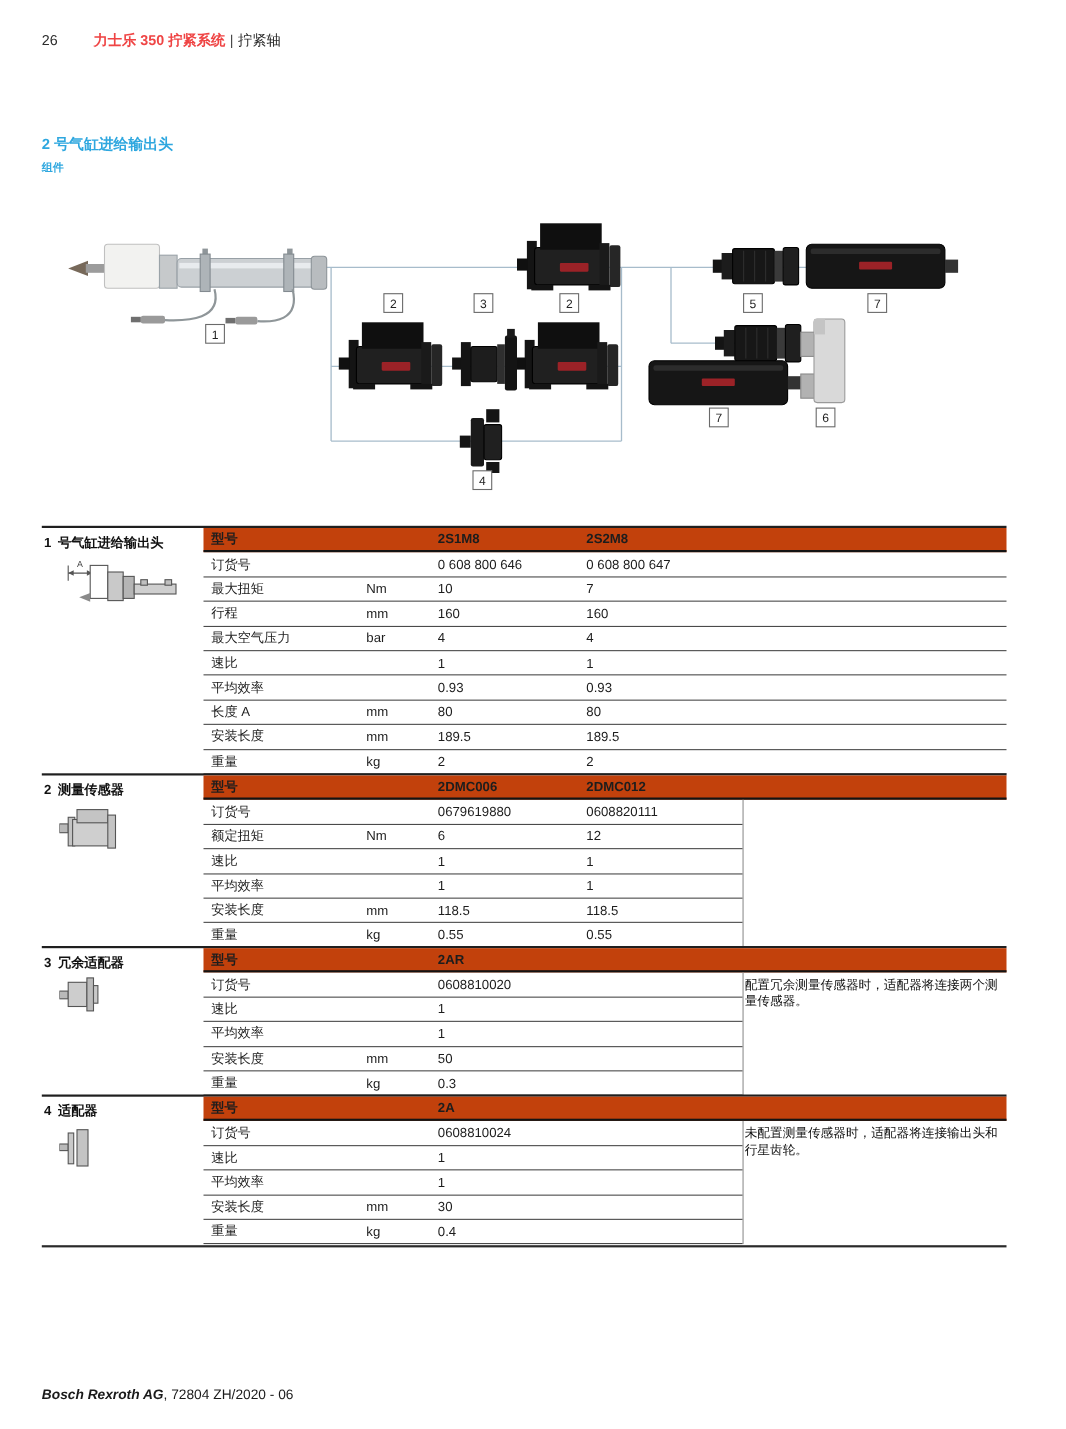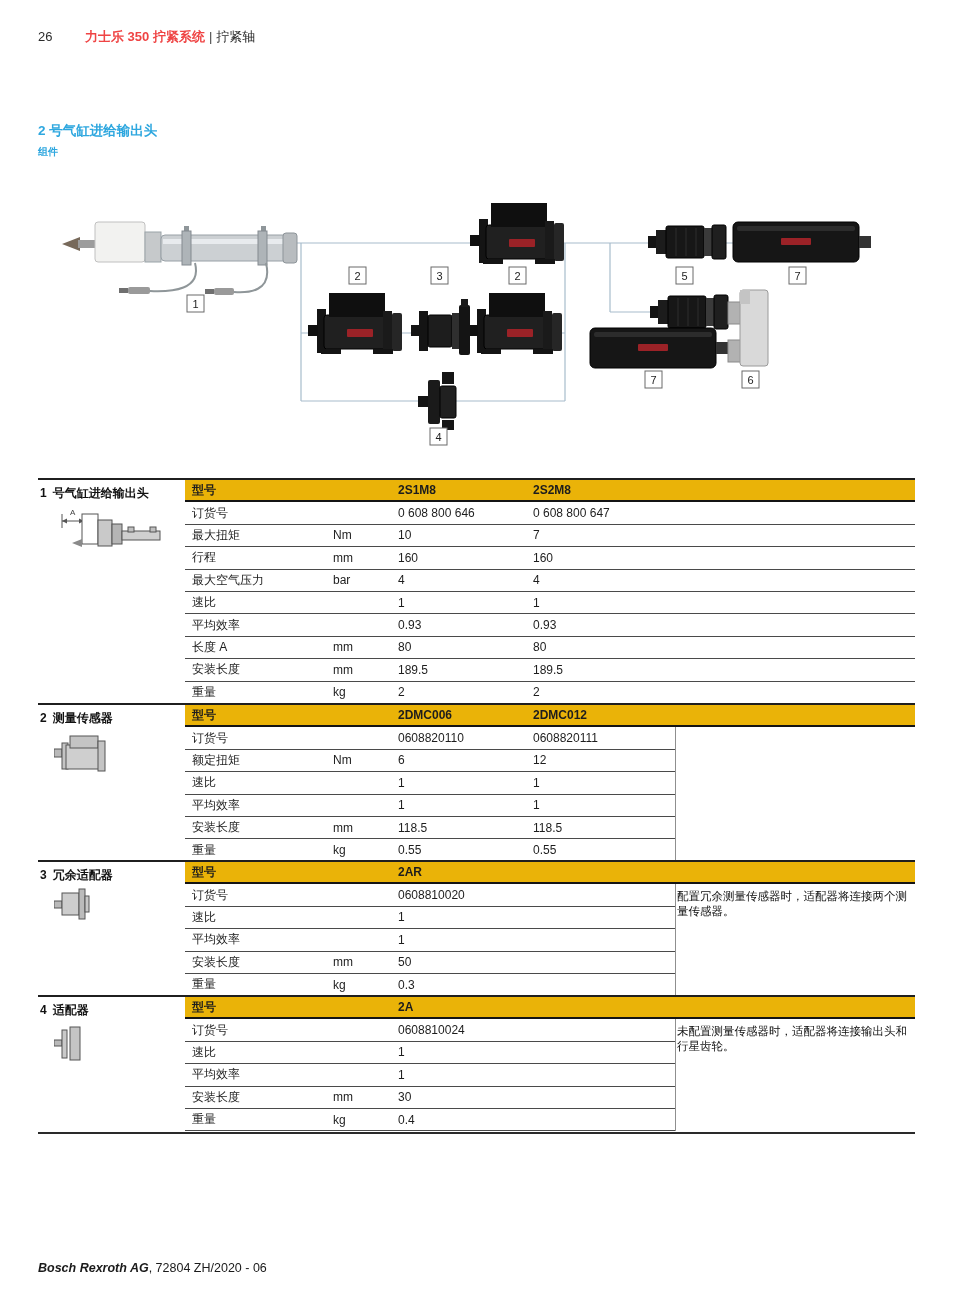--- a/index.html
+++ b/index.html
@@ -28,21 +28,21 @@
   #s1{top:478px;height:226px;}
   #s2{top:703px;height:159px;}
   #s3{top:860px;height:136px;}
   #s4{top:995px;height:138px;}
   .sec-label{position:absolute;left:2px;top:5px;font-size:12px;font-weight:bold;color:#111;white-space:nowrap;}
   .sec-label .no{margin-right:6px;}
   .sec-icon{position:absolute;left:16px;top:26px;}
 
   .tbl{position:absolute;left:147px;top:0;width:730px;}
   .trow{display:flex;align-items:center;height:21.4px;border-bottom:1px solid #4a4a4a;font-size:12px;}
-  .thead{background:#eab308;border-bottom:2px solid #141414;font-weight:bold;height:20.4px;}
+  .thead{background:#c2410c;border-bottom:2px solid #141414;font-weight:bold;height:20.4px;}
   .c-label{width:148px;padding-left:7px;box-sizing:border-box;}
   .c-unit{width:65px;}
   .c-v1{width:135px;}
   .c-v2{flex:1;}
   .tbody.narrow{width:490px;border-right:1px solid #8f8f8f;}
   .note{position:absolute;left:492px;top:27px;width:232px;font-size:11.5px;line-height:15px;color:#101010;}
 
   .bottom-rule{position:absolute;left:38px;top:1132px;width:877px;border-top:2px solid #2a2a2a;}
 
   .footer{position:absolute;left:38px;top:1261px;font-size:12.5px;color:#1a1a1a;}
@@ -299,21 +299,21 @@
         <div class="trow thead">
           <div class="c-label">型号</div>
           <div class="c-unit"></div>
           <div class="c-v1">2DMC006</div>
           <div class="c-v2">2DMC012</div>
         </div>
         <div class="tbody narrow">
           <div class="trow">
             <div class="c-label">订货号</div>
             <div class="c-unit"></div>
-            <div class="c-v1">0608820110</div>
+            <div class="c-v1">0679619880</div>
             <div class="c-v2">0608820111</div>
           </div>
           <div class="trow">
             <div class="c-label">额定扭矩</div>
             <div class="c-unit">Nm</div>
             <div class="c-v1">6</div>
             <div class="c-v2">12</div>
           </div>
           <div class="trow">
             <div class="c-label">速比</div>

